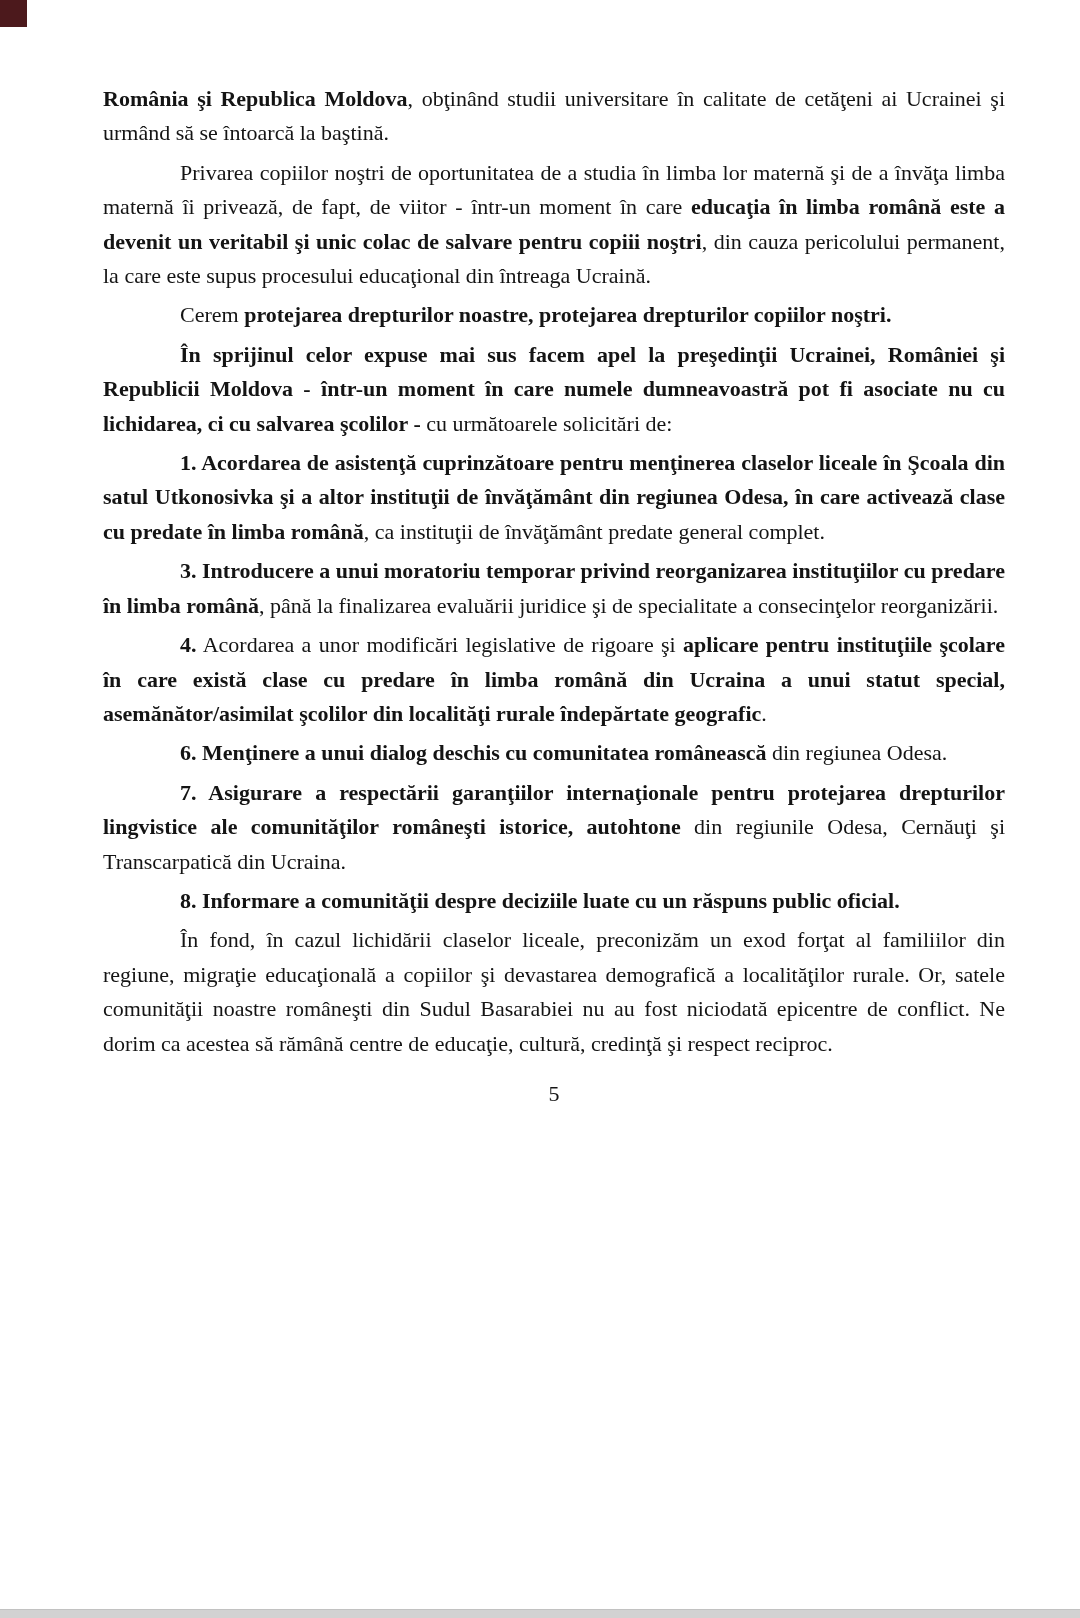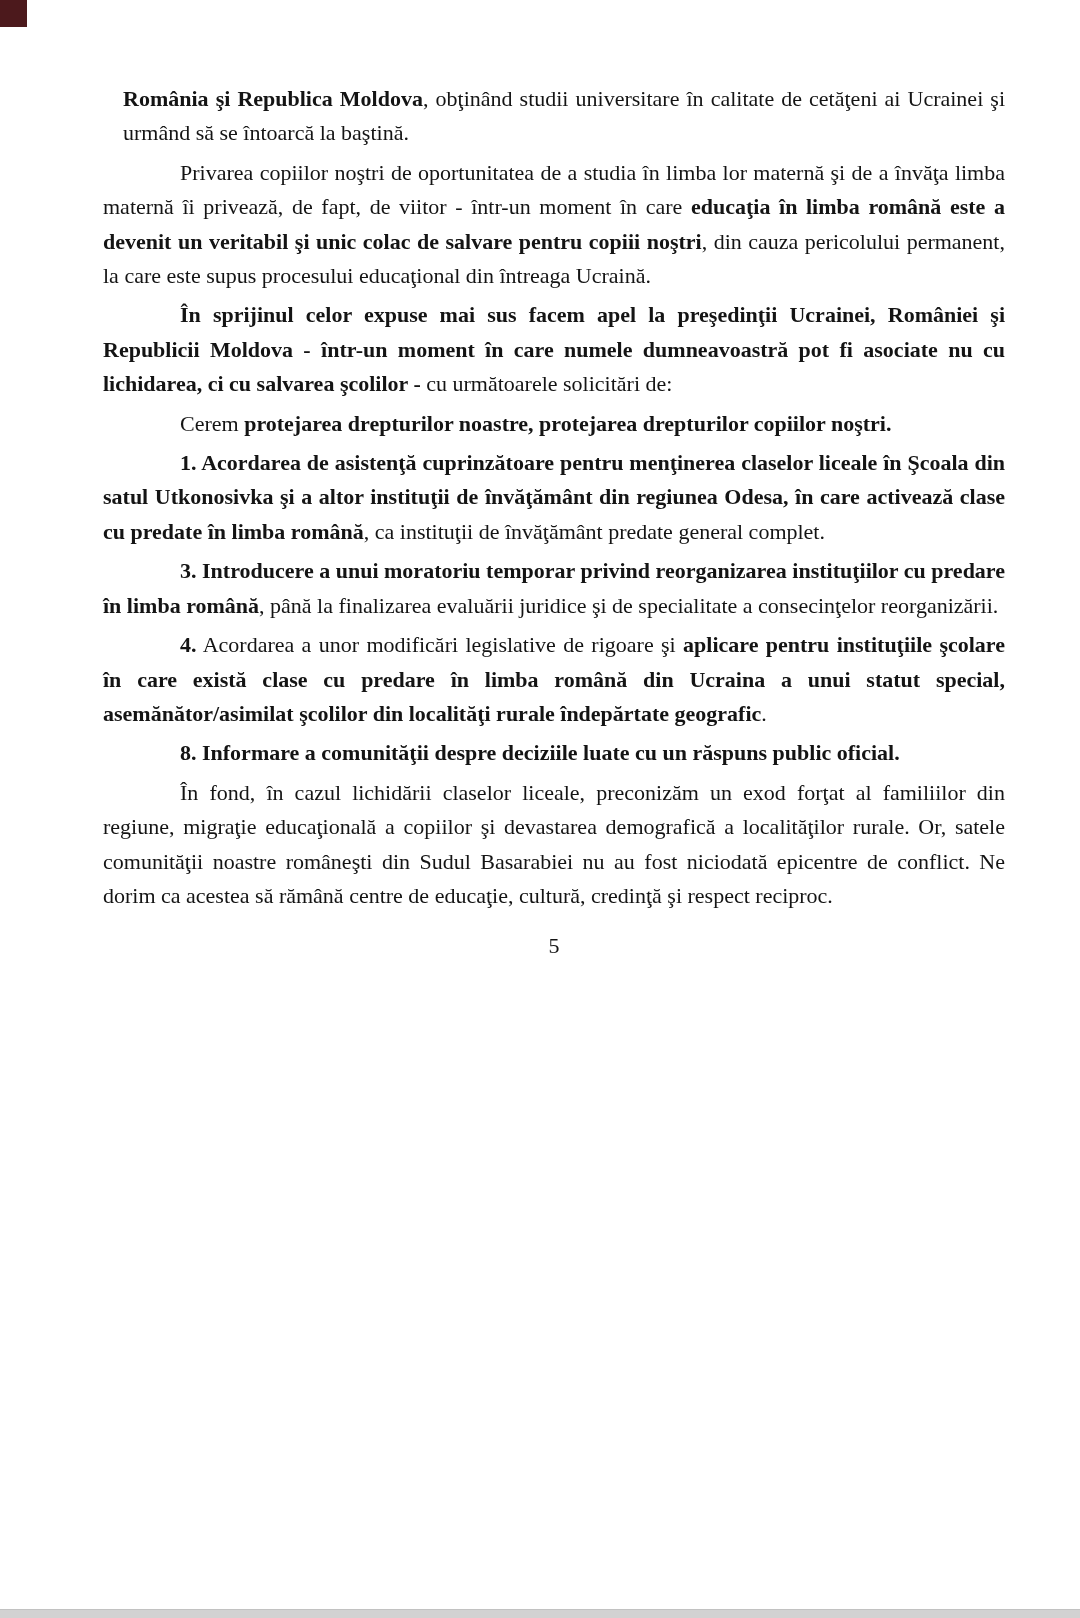--- a/index.html
+++ b/index.html
@@ -19,21 +19,21 @@
     width: 902px;
   }
   p.para {
     margin: 0 0 5px 0;
     font-size: 22px;
     line-height: 34.4px;
     text-align: justify;
     text-indent: 77px;
     color: #141414;
   }
-  p.para.no-indent { text-indent: 0; margin-left: 20px; }
+  p.para.no-indent { text-indent: 0; }
   .b { font-weight: bold; }
   .page-number {
     margin-top: 16px;
     font-size: 22px;
     line-height: 34px;
     text-align: center;
     color: #141414;
   }
   .corner-artifact {
     position: absolute;
@@ -55,33 +55,35 @@
 
 <div class="corner-artifact"></div>
 
 <div class="content">
 
   <p class="para no-indent"><span class="b">România şi Republica Moldova</span><span>, obţinând studii universitare în calitate de cetăţeni ai Ucrainei şi urmând să se întoarcă la baştină.</span></p>
 
   <p class="para"><span>Privarea copiilor noştri de oportunitatea de a studia în limba lor maternă şi de a învăţa limba maternă îi privează, de fapt, de viitor - într-un moment în care </span><span class="b">educaţia în limba română este a devenit un veritabil şi unic colac de salvare pentru copiii noştri</span><span>, din cauza pericolului permanent, la care este supus procesului educaţional din întreaga Ucraină.</span></p>
 
 
+  <p class="para"><span>Cerem </span><span class="b">protejarea drepturilor noastre, protejarea drepturilor copiilor noştri.</span></p>
+
   <p class="para"><span class="b">În sprijinul celor expuse mai sus facem apel la preşedinţii Ucrainei, României şi Republicii Moldova - într-un moment în care numele dumneavoastră pot fi asociate nu cu lichidarea, ci cu salvarea şcolilor - </span><span>cu următoarele solicitări de:</span></p>
-
-  <p class="para"><span>Cerem </span><span class="b">protejarea drepturilor noastre, protejarea drepturilor copiilor noştri.</span></p>
 
   <p class="para"><span class="b">1. Acordarea de asistenţă cuprinzătoare pentru menţinerea claselor liceale în Şcoala din satul Utkonosivka şi a altor instituţii de învăţământ din regiunea Odesa, în care activează clase cu predate în limba română</span><span>, ca instituţii de învăţământ predate general complet.</span></p>
 
 
   <p class="para"><span class="b">3. Introducere a unui moratoriu temporar privind reorganizarea instituţiilor cu predare în limba română</span><span>, până la finalizarea evaluării juridice şi de specialitate a consecinţelor reorganizării.</span></p>
 
   <p class="para"><span class="b">4.</span><span> Acordarea a unor modificări legislative de rigoare şi </span><span class="b">aplicare pentru instituţiile şcolare în care există clase cu predare în limba română din Ucraina a unui statut special, asemănător/asimilat şcolilor din localităţi rurale îndepărtate geografic</span><span>.</span></p>
 
 
+  <p class="para"><span class="b">6. Menţinere a unui dialog deschis cu comunitatea românească</span><span> din regiunea Odesa.</span></p>
 
+  <p class="para"><span class="b">7. Asigurare a respectării garanţiilor internaţionale pentru protejarea drepturilor lingvistice ale comunităţilor româneşti istorice, autohtone</span><span> din regiunile Odesa, Cernăuţi şi Transcarpatică din Ucraina.</span></p>
 
   <p class="para"><span class="b">8. Informare a comunităţii despre deciziile luate cu un răspuns public oficial.</span></p>
 
 
   <p class="para"><span>În fond, în cazul lichidării claselor liceale, preconizăm un exod forţat al familiilor din regiune, migraţie educaţională a copiilor şi devastarea demografică a localităţilor rurale. Or, satele comunităţii noastre româneşti din Sudul Basarabiei nu au fost niciodată epicentre de conflict. Ne dorim ca acestea să rămână centre de educaţie, cultură, credinţă şi respect reciproc.</span></p>
 
   <div class="page-number">5</div>
 
 </div>
 

